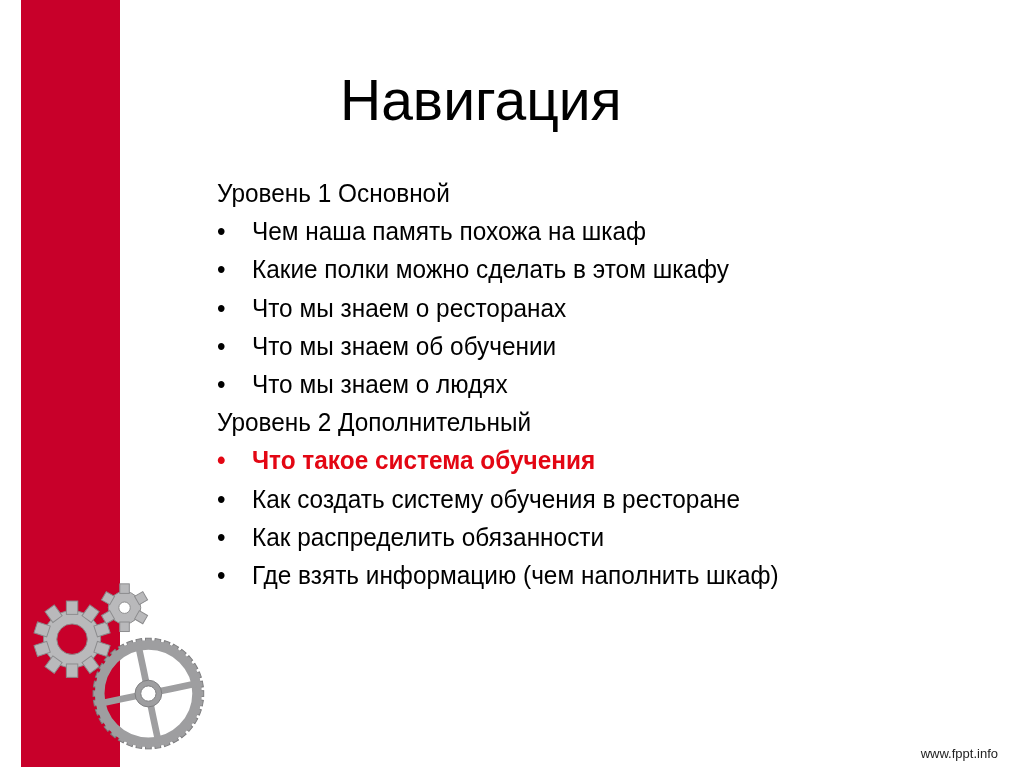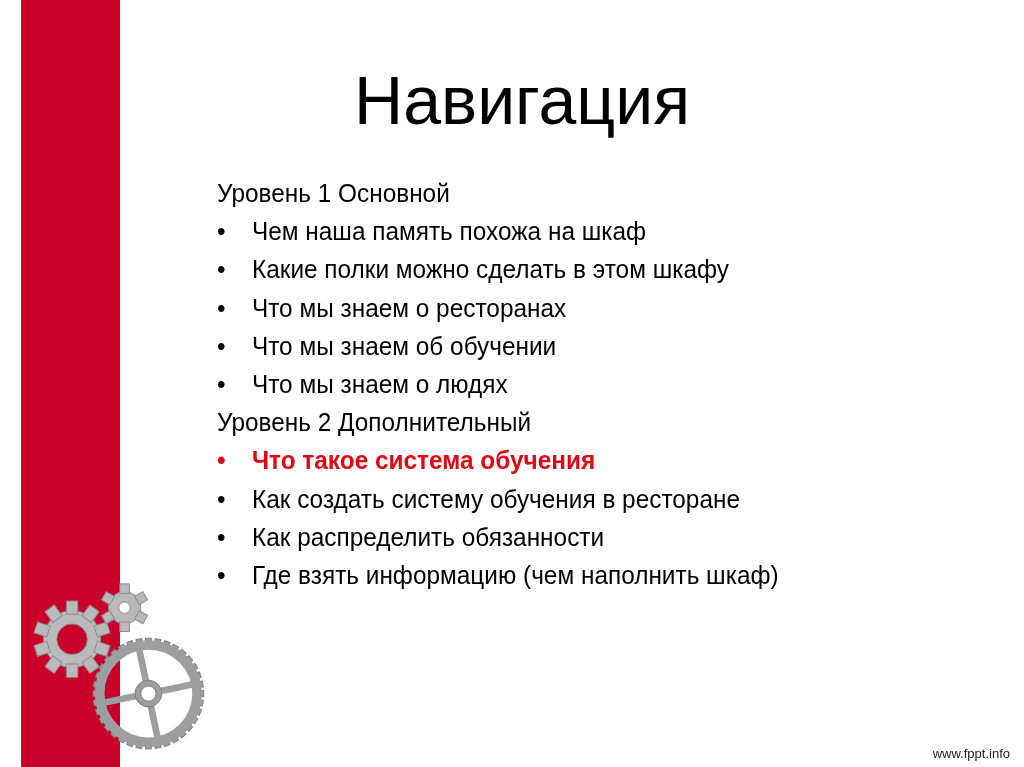--- a/index.html
+++ b/index.html
@@ -7,36 +7,36 @@
     width: 1024px; height: 767px; position: relative; overflow: hidden;
     background: #ffffff;
     font-family: "Liberation Sans", sans-serif;
   }
   .red-bar {
     position: absolute; left: 21px; top: 0; width: 99px; height: 767px;
     background: #c8002a;
   }
   .title {
     position: absolute; left: 340px; top: 62px; width: 350px;
-    font-size: 68px; color: #000; line-height: 76px; white-space: nowrap;
-    text-align: right;
+    font-size: 57px; color: #000; line-height: 76px; white-space: nowrap;
+    text-align: left;
   }
   .content {
     position: absolute; left: 217px; top: 174px; width: 780px;
     font-size: 26.5px; line-height: 38.2px; color: #000;
     transform: scaleX(0.92); transform-origin: left top;
   }
   .line { white-space: nowrap; }
   .bullet-line { position: relative; padding-left: 38px; }
   .bullet {
     position: absolute; left: 0; top: 0; width: 20px; text-align: left;
   }
   .highlight { color: #e30613; font-weight: bold; }
   .footer {
-    position: absolute; right: 14px; bottom: 6px;
+    position: absolute; right: 26px; bottom: 6px;
     font-size: 13px; color: #222;
   }
   .gears { position: absolute; left: 0; top: 560px; width: 230px; height: 207px; }
 </style>
 </head>
 <body>
 
 <div class="red-bar"></div>
 
 <svg class="gears" viewBox="0 550 230 217" xmlns="http://www.w3.org/2000/svg">

